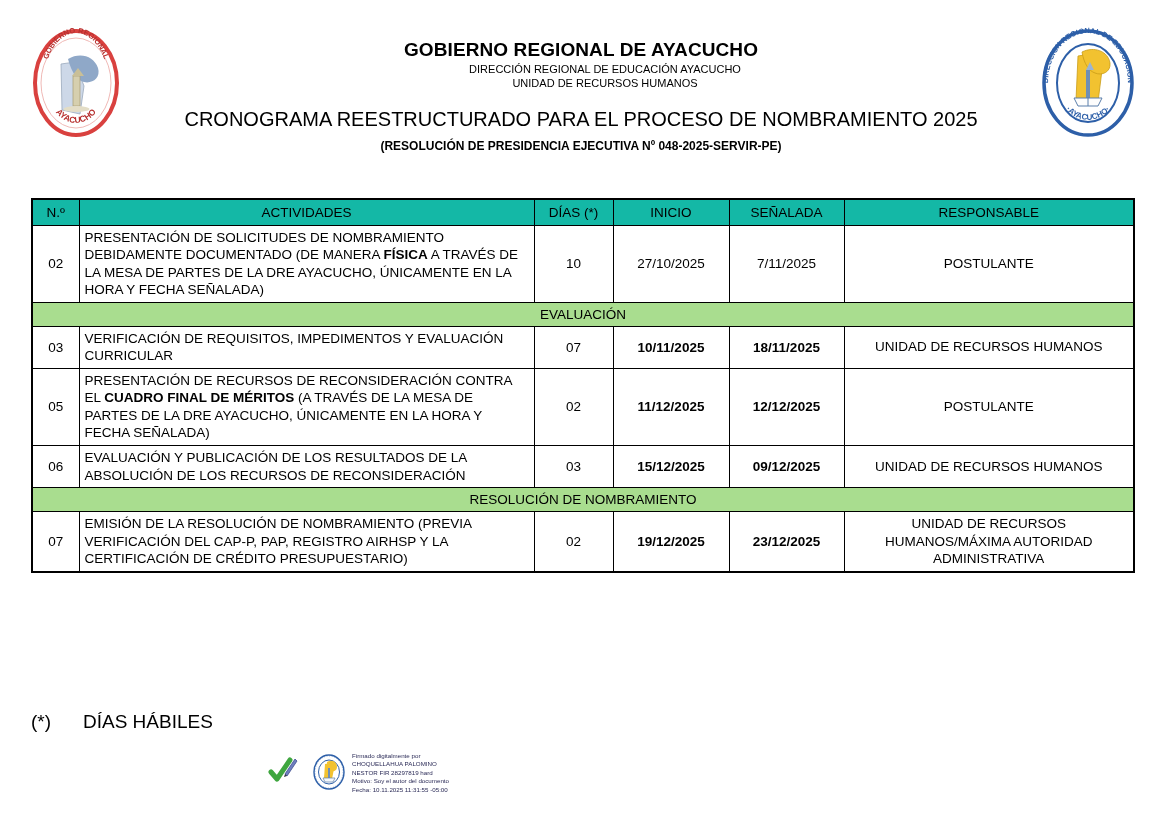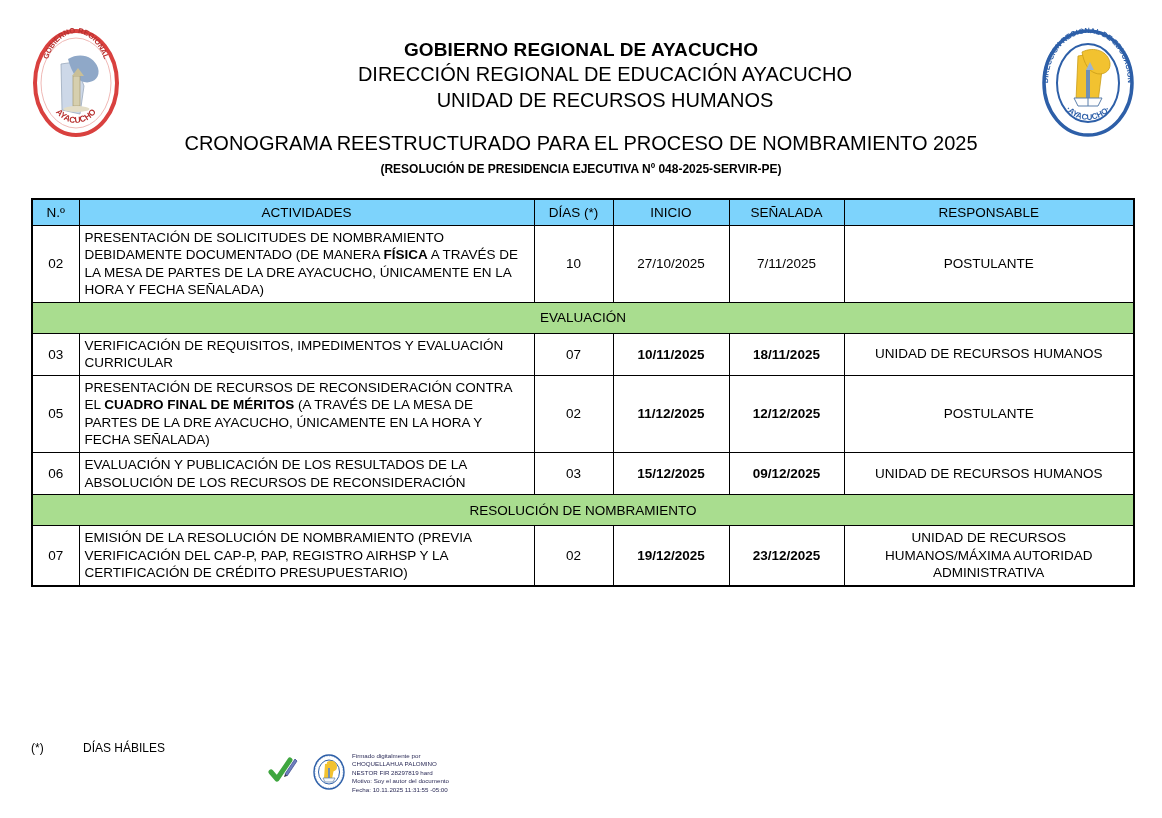--- a/index.html
+++ b/index.html
@@ -27,21 +27,21 @@
     text-align: center;
     line-height: 1.28;
     margin-top: 8px;
   }
   .org-line-1 {
     font-size: 19px;
     font-weight: bold;
     letter-spacing: 0.1px;
   }
   .org-line {
-    font-size: 20px;
+    font-size: 11px;
     font-weight: normal;
     padding-left: 48px;
   }
   .title-main {
     font-size: 20px;
     font-weight: normal;
     margin-top: 17px;
   }
   .title-sub {
     font-size: 12px;
@@ -77,21 +77,21 @@
     font-weight: normal;
     padding: 3px 5px;
     box-sizing: border-box;
   }
   
   table.cronograma {
     border: 2px solid #000000;
   }
 
   thead th {
-    background: #7dd3fc;
+    background: #14b8a6;
     text-align: center;
     font-weight: bold;
     font-size: 14px;
     height: 26px;
     padding: 2px 4px;
   }
 
   col.c-num   { width: 47px;  }
   col.c-act   { width: 455px; }
   col.c-dias  { width: 79px;  }
@@ -105,30 +105,30 @@
   td.fecha { text-align: center; }
   td.resp  { text-align: center; line-height: 1.30; }
 
   tr.bold-dates td.fecha { font-weight: bold; }
 
   td.section {
     background: #a9dd8f;
     text-align: center;
     font-weight: bold;
     font-size: 14.5px;
-    height: 31px;
+    height: 24px;
     padding: 2px;
   }
 
   
   .footnote {
     position: absolute;
     left: 31px;
-    top: 741px;
-    font-size: 12px;
+    top: 711px;
+    font-size: 19px;
     white-space: nowrap;
   }
   .footnote .fn-mark { display: inline-block; width: 52px; }
 
   
   .sig-block {
     position: absolute;
     left: 268px;
     top: 752px;
     display: flex;

